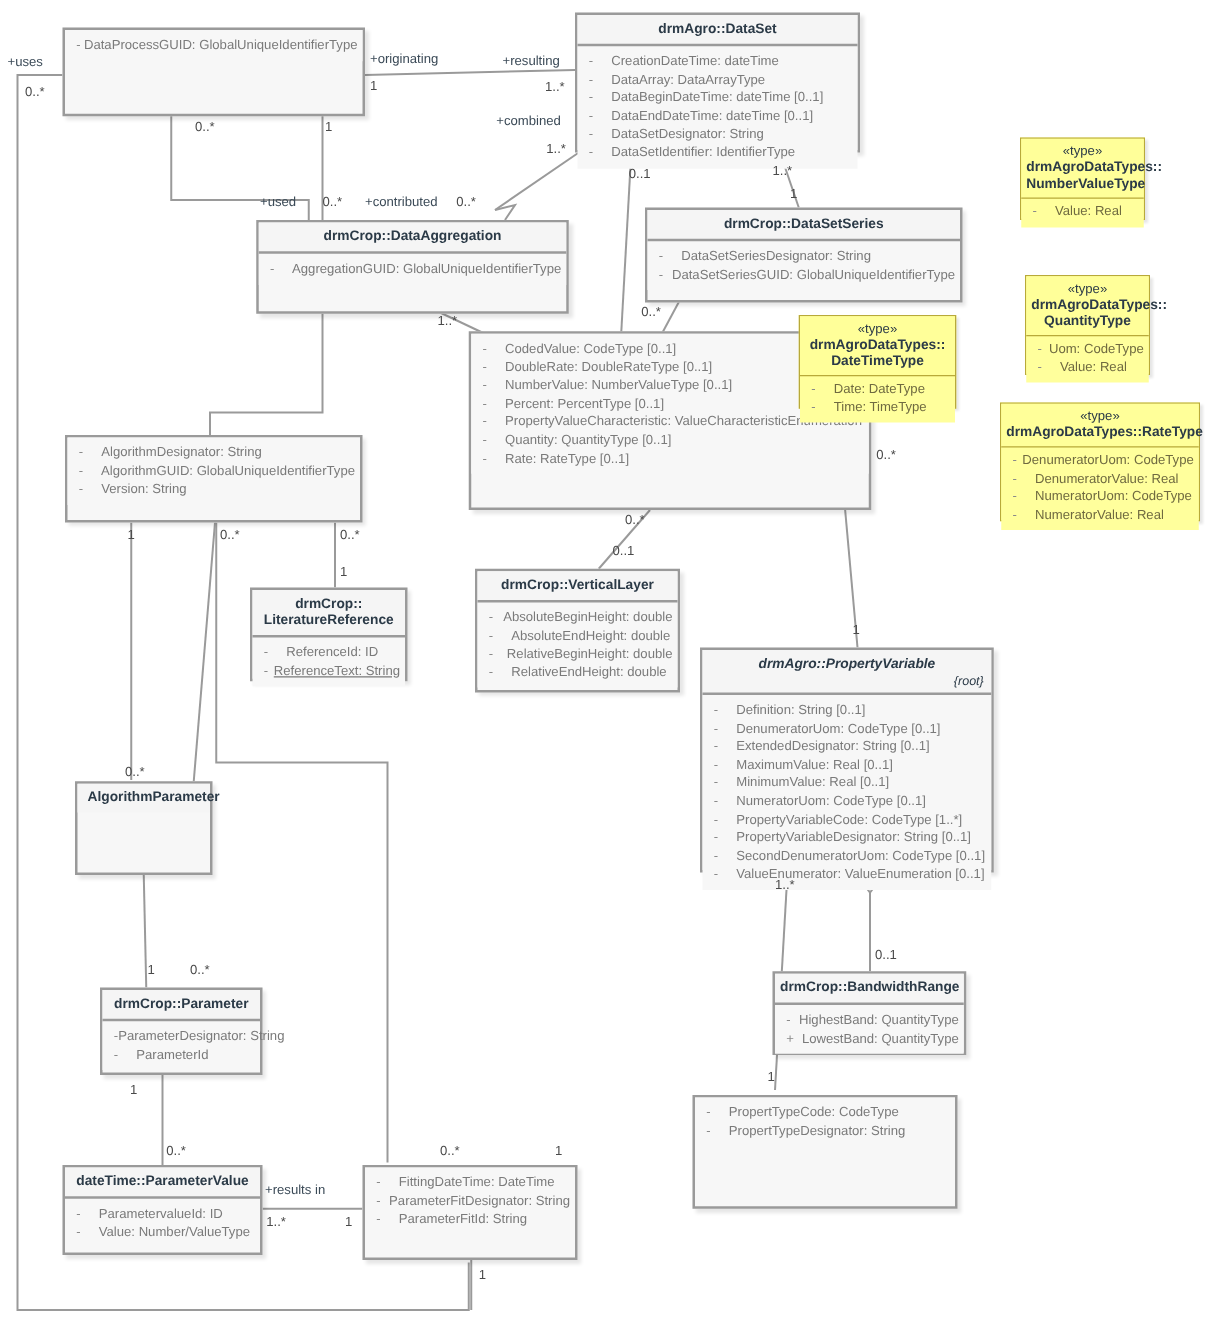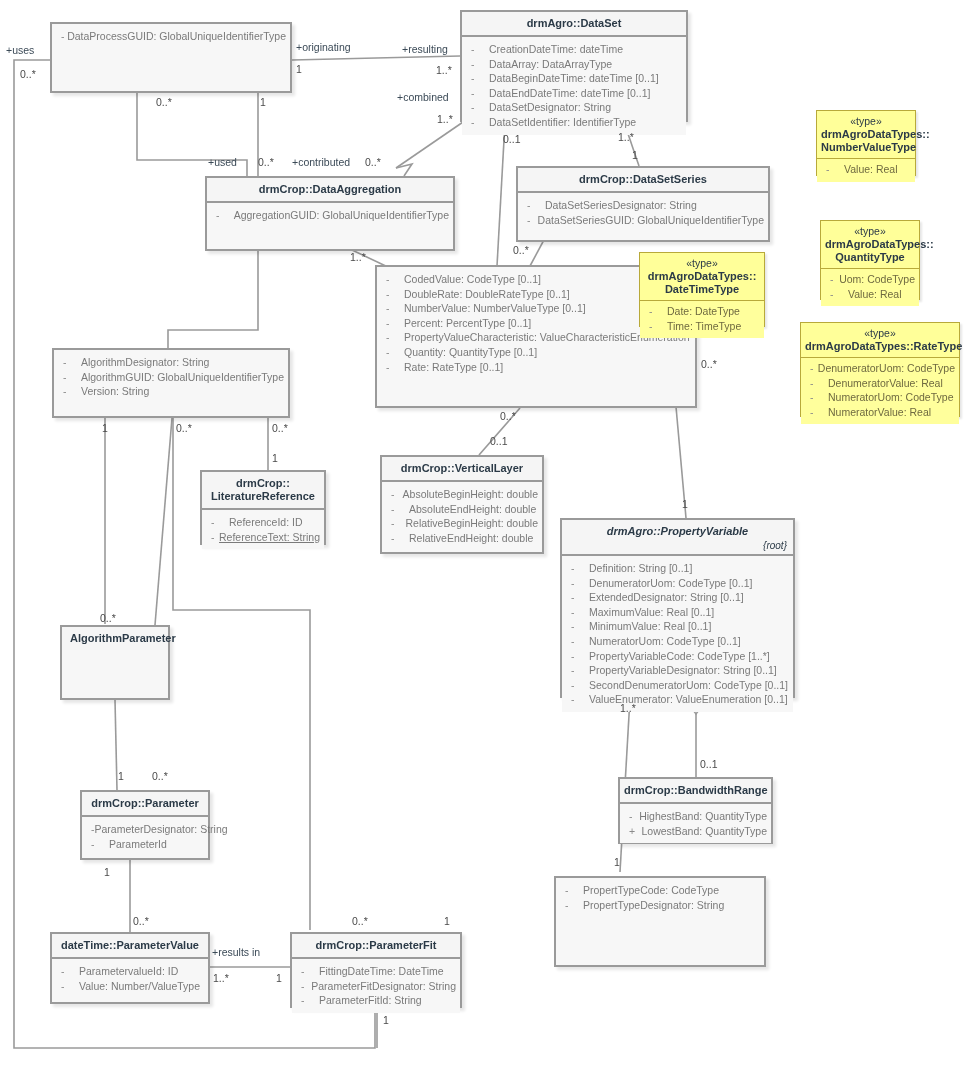--- a/index.html
+++ b/index.html
@@ -343,21 +343,20 @@
           <span class="txt">ParametervalueId: ID</span>
         </div>
       <div class="attr">
           <span class="vis">-</span>
           <span class="txt">Value: Number/ValueType</span>
         </div>
     </div>
   </div>
 
   <div class="uml" style="left:290px;top:932px;width:172px;height:76px;">
-    <div class="hdr">drmCrop::ParameterFit</div>
     <div class="body">
       <div class="attr">
           <span class="vis">-</span>
           <span class="txt">FittingDateTime: DateTime</span>
         </div>
       <div class="attr">
           <span class="vis">-</span>
           <span class="txt">ParameterFitDesignator: String</span>
         </div>
       <div class="attr">

